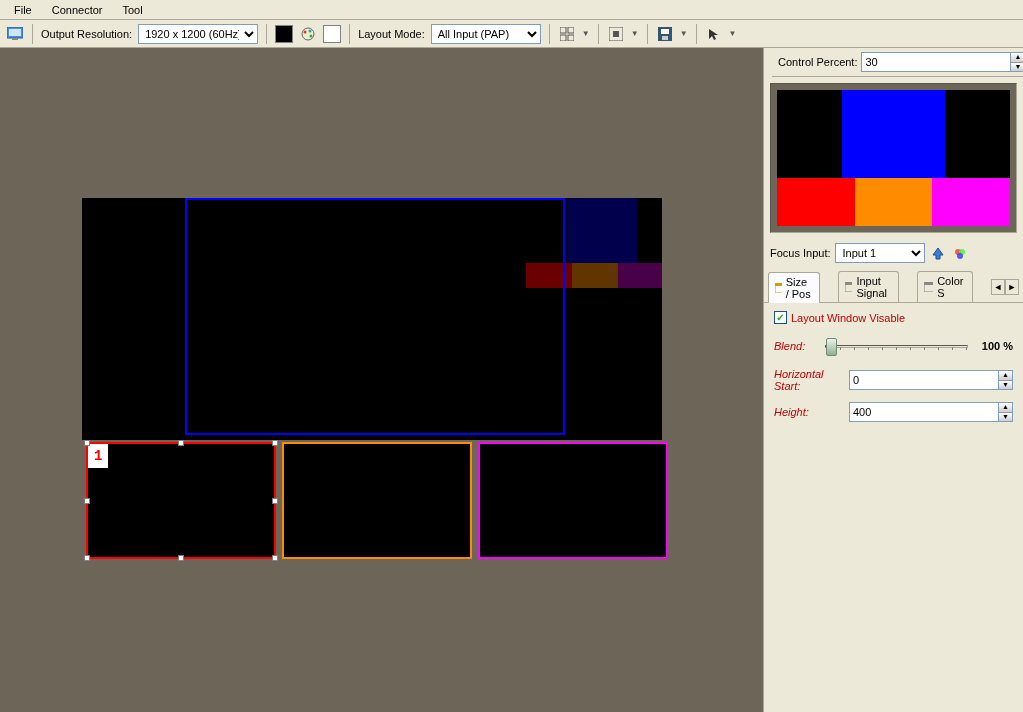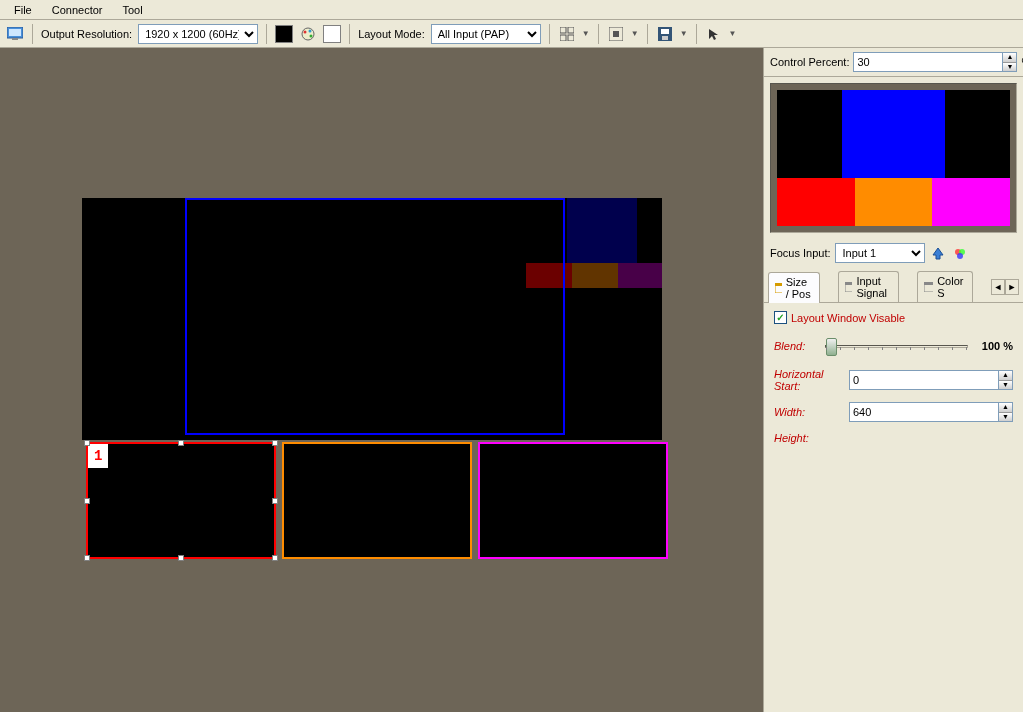--- a/index.html
+++ b/index.html
@@ -157,21 +157,21 @@
       <div class="win-handle" style="bottom:-4px;left:calc(50% - 3px)"></div>
       <div class="win-handle" style="bottom:-4px;right:-4px"></div>
     </div>
 
     <div class="win" style="left:282px; top:394px; width:190px; height:117px; border-color:#ff8c00; background:#000;"></div>
 
     <div class="win" style="left:478px; top:394px; width:190px; height:117px; border-color:#ff00ff; background:#000;"></div>
   </div>
 
   <div class="side-panel">
-    <div class="sp-row" style="border-bottom:1px solid #aca899;">
+    <div class="sp-row" style="border-bottom:1px solid #aca899;margin-left:8px;">
       <span class="sp-label">Control Percent:</span>
       <div style="display:flex;flex:0 0 60px;">
         <input class="sp-input" value="30" style="">
         <div class="sp-spin">
             <div>▲</div>
             <div>▼</div>
           </div>
       </div>
       <span>%</span>
 
@@ -267,27 +267,24 @@
         <span class="field-label">Horizontal Start:</span>
         <div class="field-input-wrap">
           <input class="field-input" value="0" style="">
           <div class="sp-spin">
               <div>▲</div>
               <div>▼</div>
             </div>
         </div>
       </div>
       <div class="field-row">
-        <span class="field-label">Width:</span>
+        <span class="field-label">Height:</span>
         <div class="field-input-wrap">
-          <input class="field-input" value="640" style="">
+          <input class="field-input" value="400" style="">
           <div class="sp-spin">
               <div>▲</div>
               <div>▼</div>
             </div>
         </div>
       </div>
-      <div class="field-row">
-        <span class="field-label">Height:</span>
-      </div>
     </div>
   </div>
 </div>
 
 </body></html>

